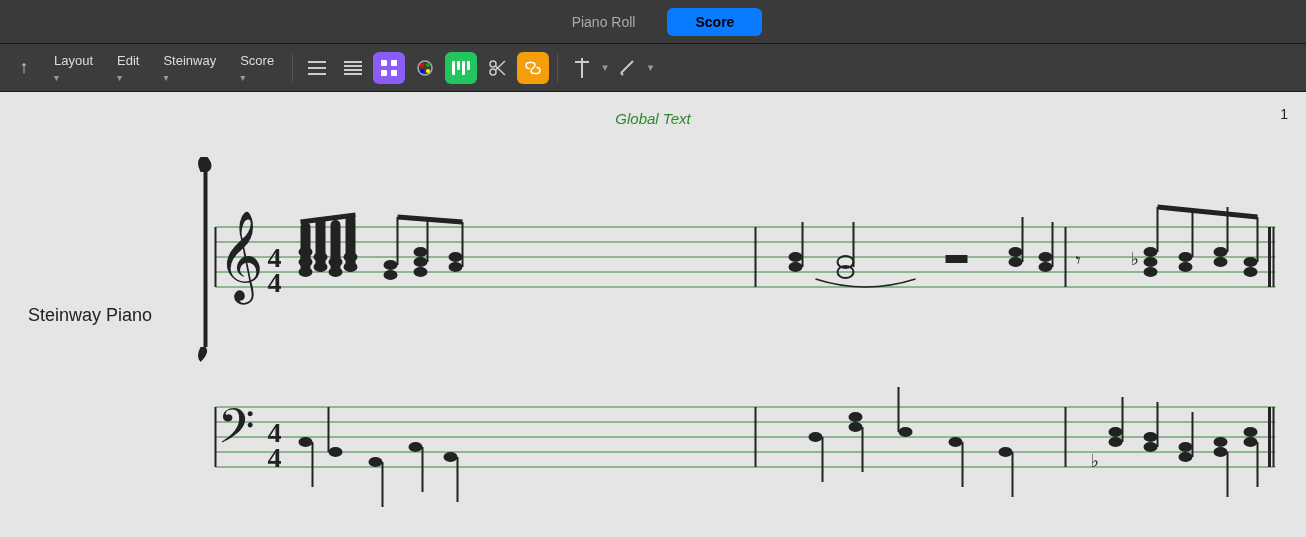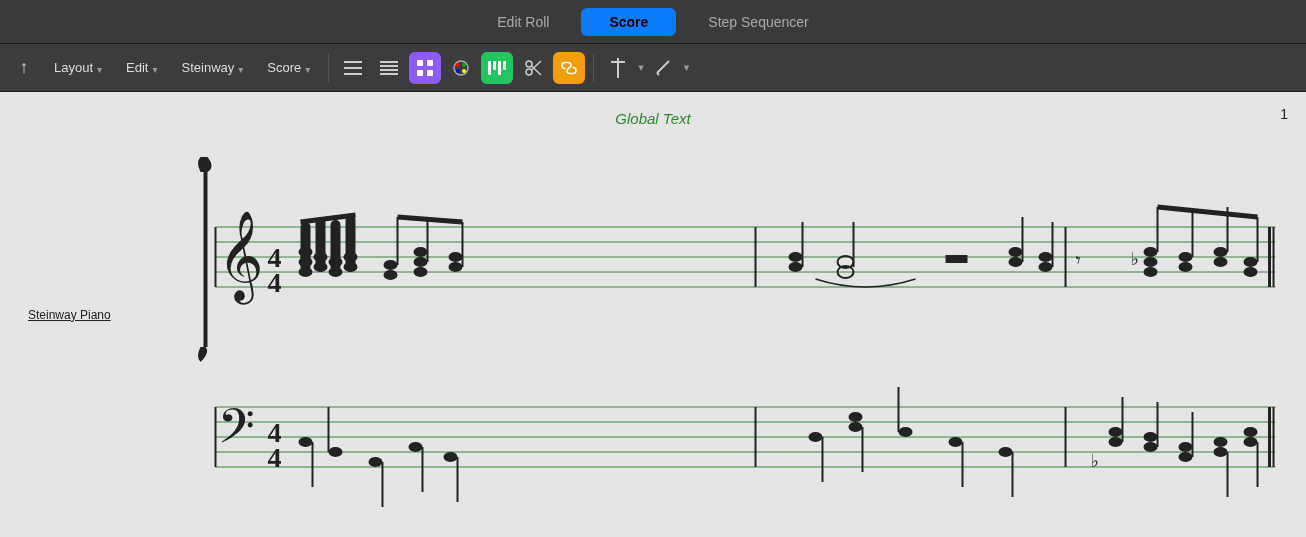--- a/index.html
+++ b/index.html
@@ -41,30 +41,31 @@
       height: 48px;
       background: #3c3c3c;
       display: flex;
       align-items: center;
       padding: 0 8px;
       gap: 4px;
       border-bottom: 1px solid #1a1a1a;
     }
     .toolbar-btn {
       display: flex;
-      align-items: flex-end;
+      align-items: flex-start;
       gap: 4px;
       padding: 5px 10px;
       border-radius: 6px;
       color: #ddd;
       font-size: 13px;
       cursor: pointer;
       background: transparent;
       border: none;
       white-space: nowrap;
+      flex-direction: column;
     }
     .toolbar-btn .chevron {
       font-size: 10px;
       color: #999;
     }
     .toolbar-divider {
       width: 1px;
       height: 28px;
       background: #555;
       margin: 0 4px;
@@ -124,33 +125,31 @@
       right: 18px;
       color: #222;
       font-size: 14px;
     }
 
     .piano-label {
       position: absolute;
       left: 28px;
       top: 50%;
       transform: translateY(-50%);
-      font-size: 12px;
+      font-size: 18px;
       color: #222;
       white-space: nowrap;
-      text-decoration: underline;
     }
   </style>
 </head>
 <body>
 
 <div class="tab-bar">
-  <div class="tab-item">Edit Roll</div>
+  <div class="tab-item">Piano Roll</div>
   <div class="tab-item active">Score</div>
-  <div class="tab-item">Step Sequencer</div>
 </div>
 
 <div class="toolbar">
   <button class="up-arrow-btn">↑</button>
 
   <button class="toolbar-btn">
     <span>Layout</span>
     <span class="chevron">▾</span>
   </button>
 

